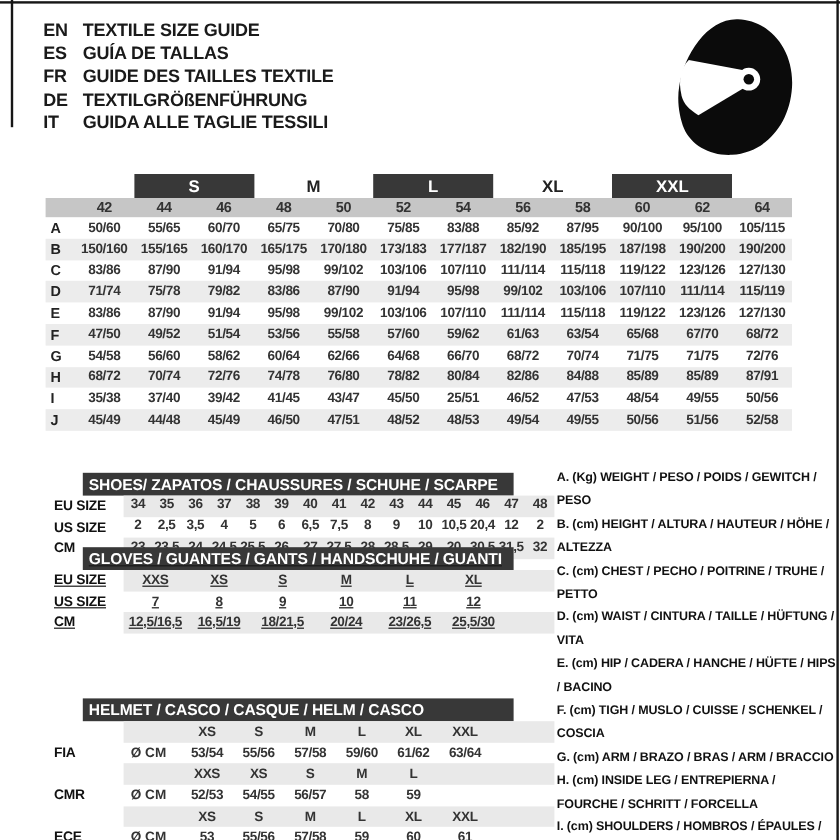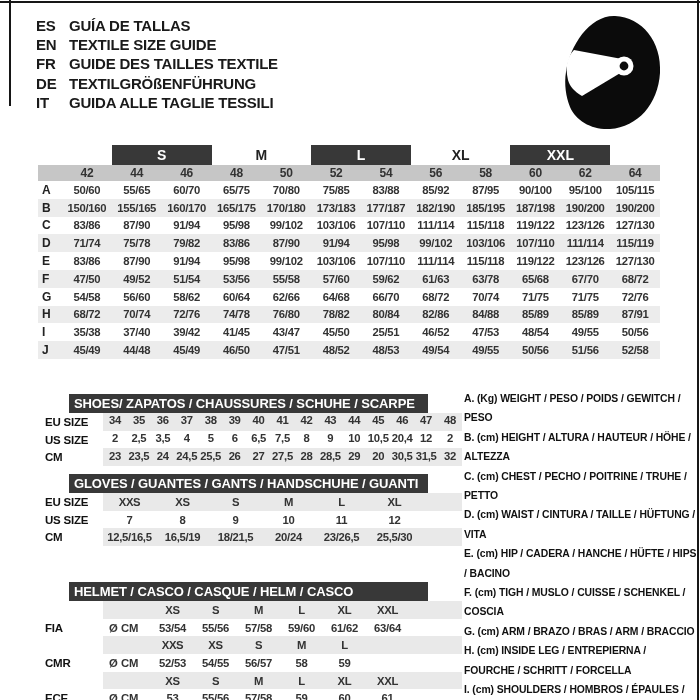--- a/index.html
+++ b/index.html
@@ -56,26 +56,26 @@
 </head>
 <body>
 
 <div class="canvas">
   <div class="frame-top"></div>
   <div class="frame-right"></div>
   <div class="frame-left"></div>
 
   <div class="langs" id="langs">
       <div class="lang-line">
+        <span class="lang-code">EN</span>
+        <span class="lang-label">TEXTILE SIZE GUIDE</span>
+      </div>
+      <div class="lang-line">
         <span class="lang-code">ES</span>
         <span class="lang-label">GUÍA DE TALLAS</span>
-      </div>
-      <div class="lang-line">
-        <span class="lang-code">EN</span>
-        <span class="lang-label">TEXTILE SIZE GUIDE</span>
       </div>
       <div class="lang-line">
         <span class="lang-code">FR</span>
         <span class="lang-label">GUIDE DES TAILLES TEXTILE</span>
       </div>
       <div class="lang-line">
         <span class="lang-code">DE</span>
         <span class="lang-label">TEXTILGRÖßENFÜHRUNG</span>
       </div>
       <div class="lang-line">
@@ -195,21 +195,21 @@
       <div class="tg-grid tg-row shaded">
         <div class="cell letter">F</div>
         <div class="cell">47/50</div>
         <div class="cell">49/52</div>
         <div class="cell">51/54</div>
         <div class="cell">53/56</div>
         <div class="cell">55/58</div>
         <div class="cell">57/60</div>
         <div class="cell">59/62</div>
         <div class="cell">61/63</div>
-        <div class="cell">63/78</div>
+        <div class="cell">63/54</div>
         <div class="cell">65/68</div>
         <div class="cell">67/70</div>
         <div class="cell">68/72</div>
       </div>
       <div class="tg-grid tg-row">
         <div class="cell letter">G</div>
         <div class="cell">54/58</div>
         <div class="cell">56/60</div>
         <div class="cell">58/62</div>
         <div class="cell">60/64</div>
@@ -329,21 +329,21 @@
           <div class="cell">29</div>
           <div class="cell">20</div>
           <div class="cell">30,5</div>
           <div class="cell">31,5</div>
           <div class="cell">32</div>
           <div class="cell"></div>
         </div>
       </div>
     </div>
 
-  <div class="section gloves" id="gloves" style="top:474px;">
+  <div class="section gloves" id="gloves" style="top:456px;text-decoration:underline;">
     <div class="sec-bar">GLOVES / GUANTES / GANTS / HANDSCHUHE / GUANTI</div>
   <div class="sec-row">
         <div class="sec-label">EU SIZE</div>
         <div class="sec-values shaded">
           <div class="cell">XXS</div>
           <div class="cell">XS</div>
           <div class="cell">S</div>
           <div class="cell">M</div>
           <div class="cell">L</div>
           <div class="cell">XL</div>

